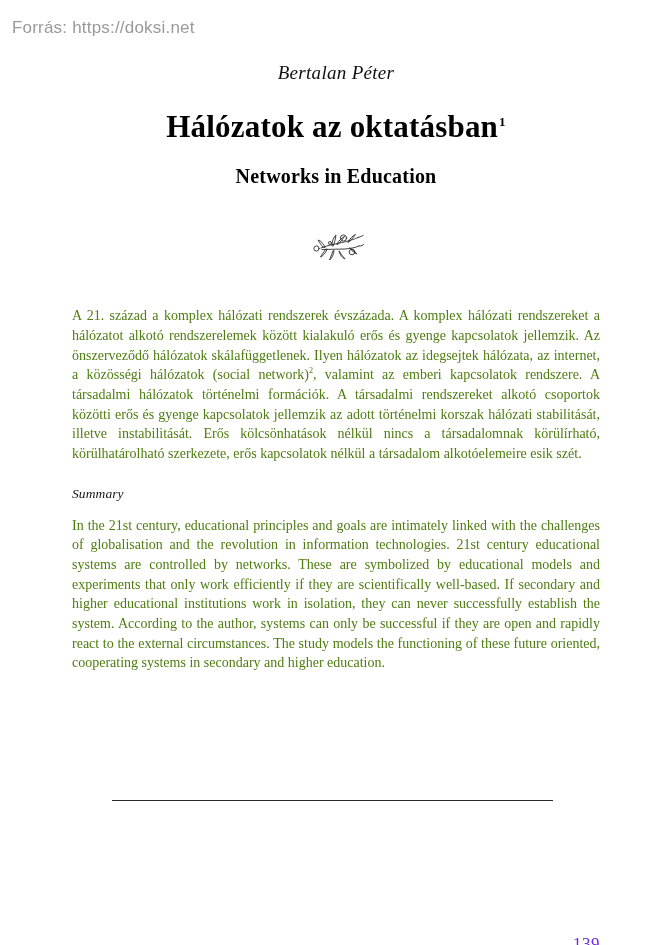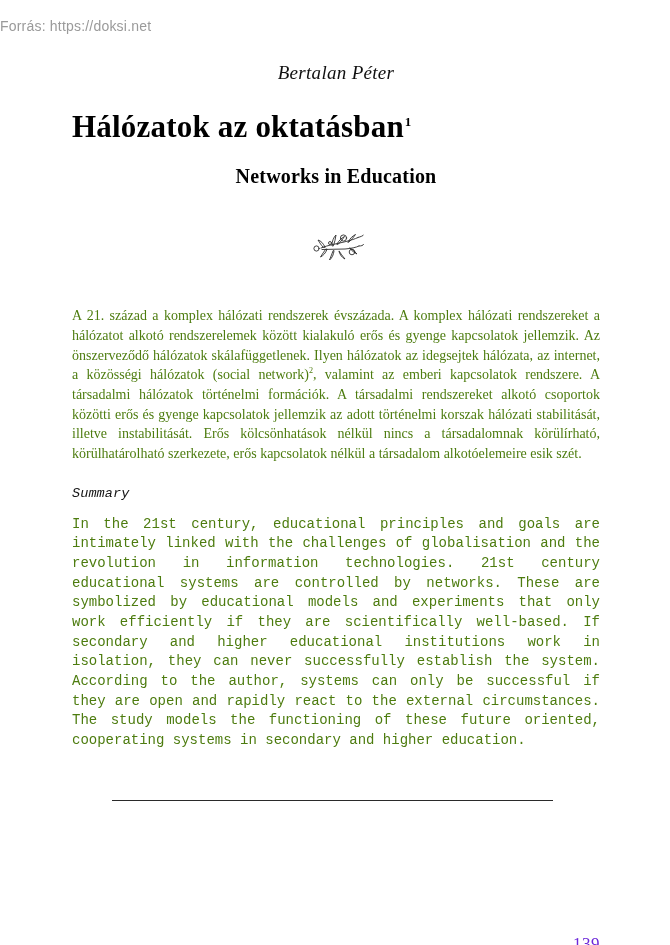--- a/index.html
+++ b/index.html
@@ -19,24 +19,24 @@
 
   .page {
     position: absolute;
     inset: 0;
     background: #ffffff;
   }
 
   
   .source-header {
     position: absolute;
-    left: 0;
+    left: 12px;
     top: 18px;
     font-family: "Liberation Sans", "DejaVu Sans", sans-serif;
-    font-size: 14px;
+    font-size: 17px;
     color: #9a9a9a;
     letter-spacing: 0.2px;
     white-space: nowrap;
   }
 
   
   .content {
     position: absolute;
     left: 72px;
     right: 70px;
@@ -47,21 +47,21 @@
     margin-top: 62px;
     text-align: center;
     font-style: italic;
     font-size: 19px;
     letter-spacing: 0.3px;
     color: #101010;
   }
 
   .doc-title {
     margin-top: 25px;
-    text-align: left;
+    text-align: center;
     font-weight: bold;
     font-size: 31px;
     letter-spacing: 0.2px;
     color: #000000;
     line-height: 1.15;
   }
   .doc-title sup {
     font-size: 0.42em;
     vertical-align: super;
     font-weight: bold;
@@ -87,21 +87,20 @@
   .ornament svg {
     display: inline-block;
   }
 
   
   .abstract-block {
     margin-top: 44px;
   }
   .abstract-block.second {
     margin-top: 22px;
-    font-family: Liberation Mono, monospace;
   }
   .abstract-heading {
     font-style: italic;
     font-size: 13.5px;
     color: #151515;
     margin-bottom: 3px;
     letter-spacing: 0.1px;
   }
   .abstract-body {
     text-align: justify;

